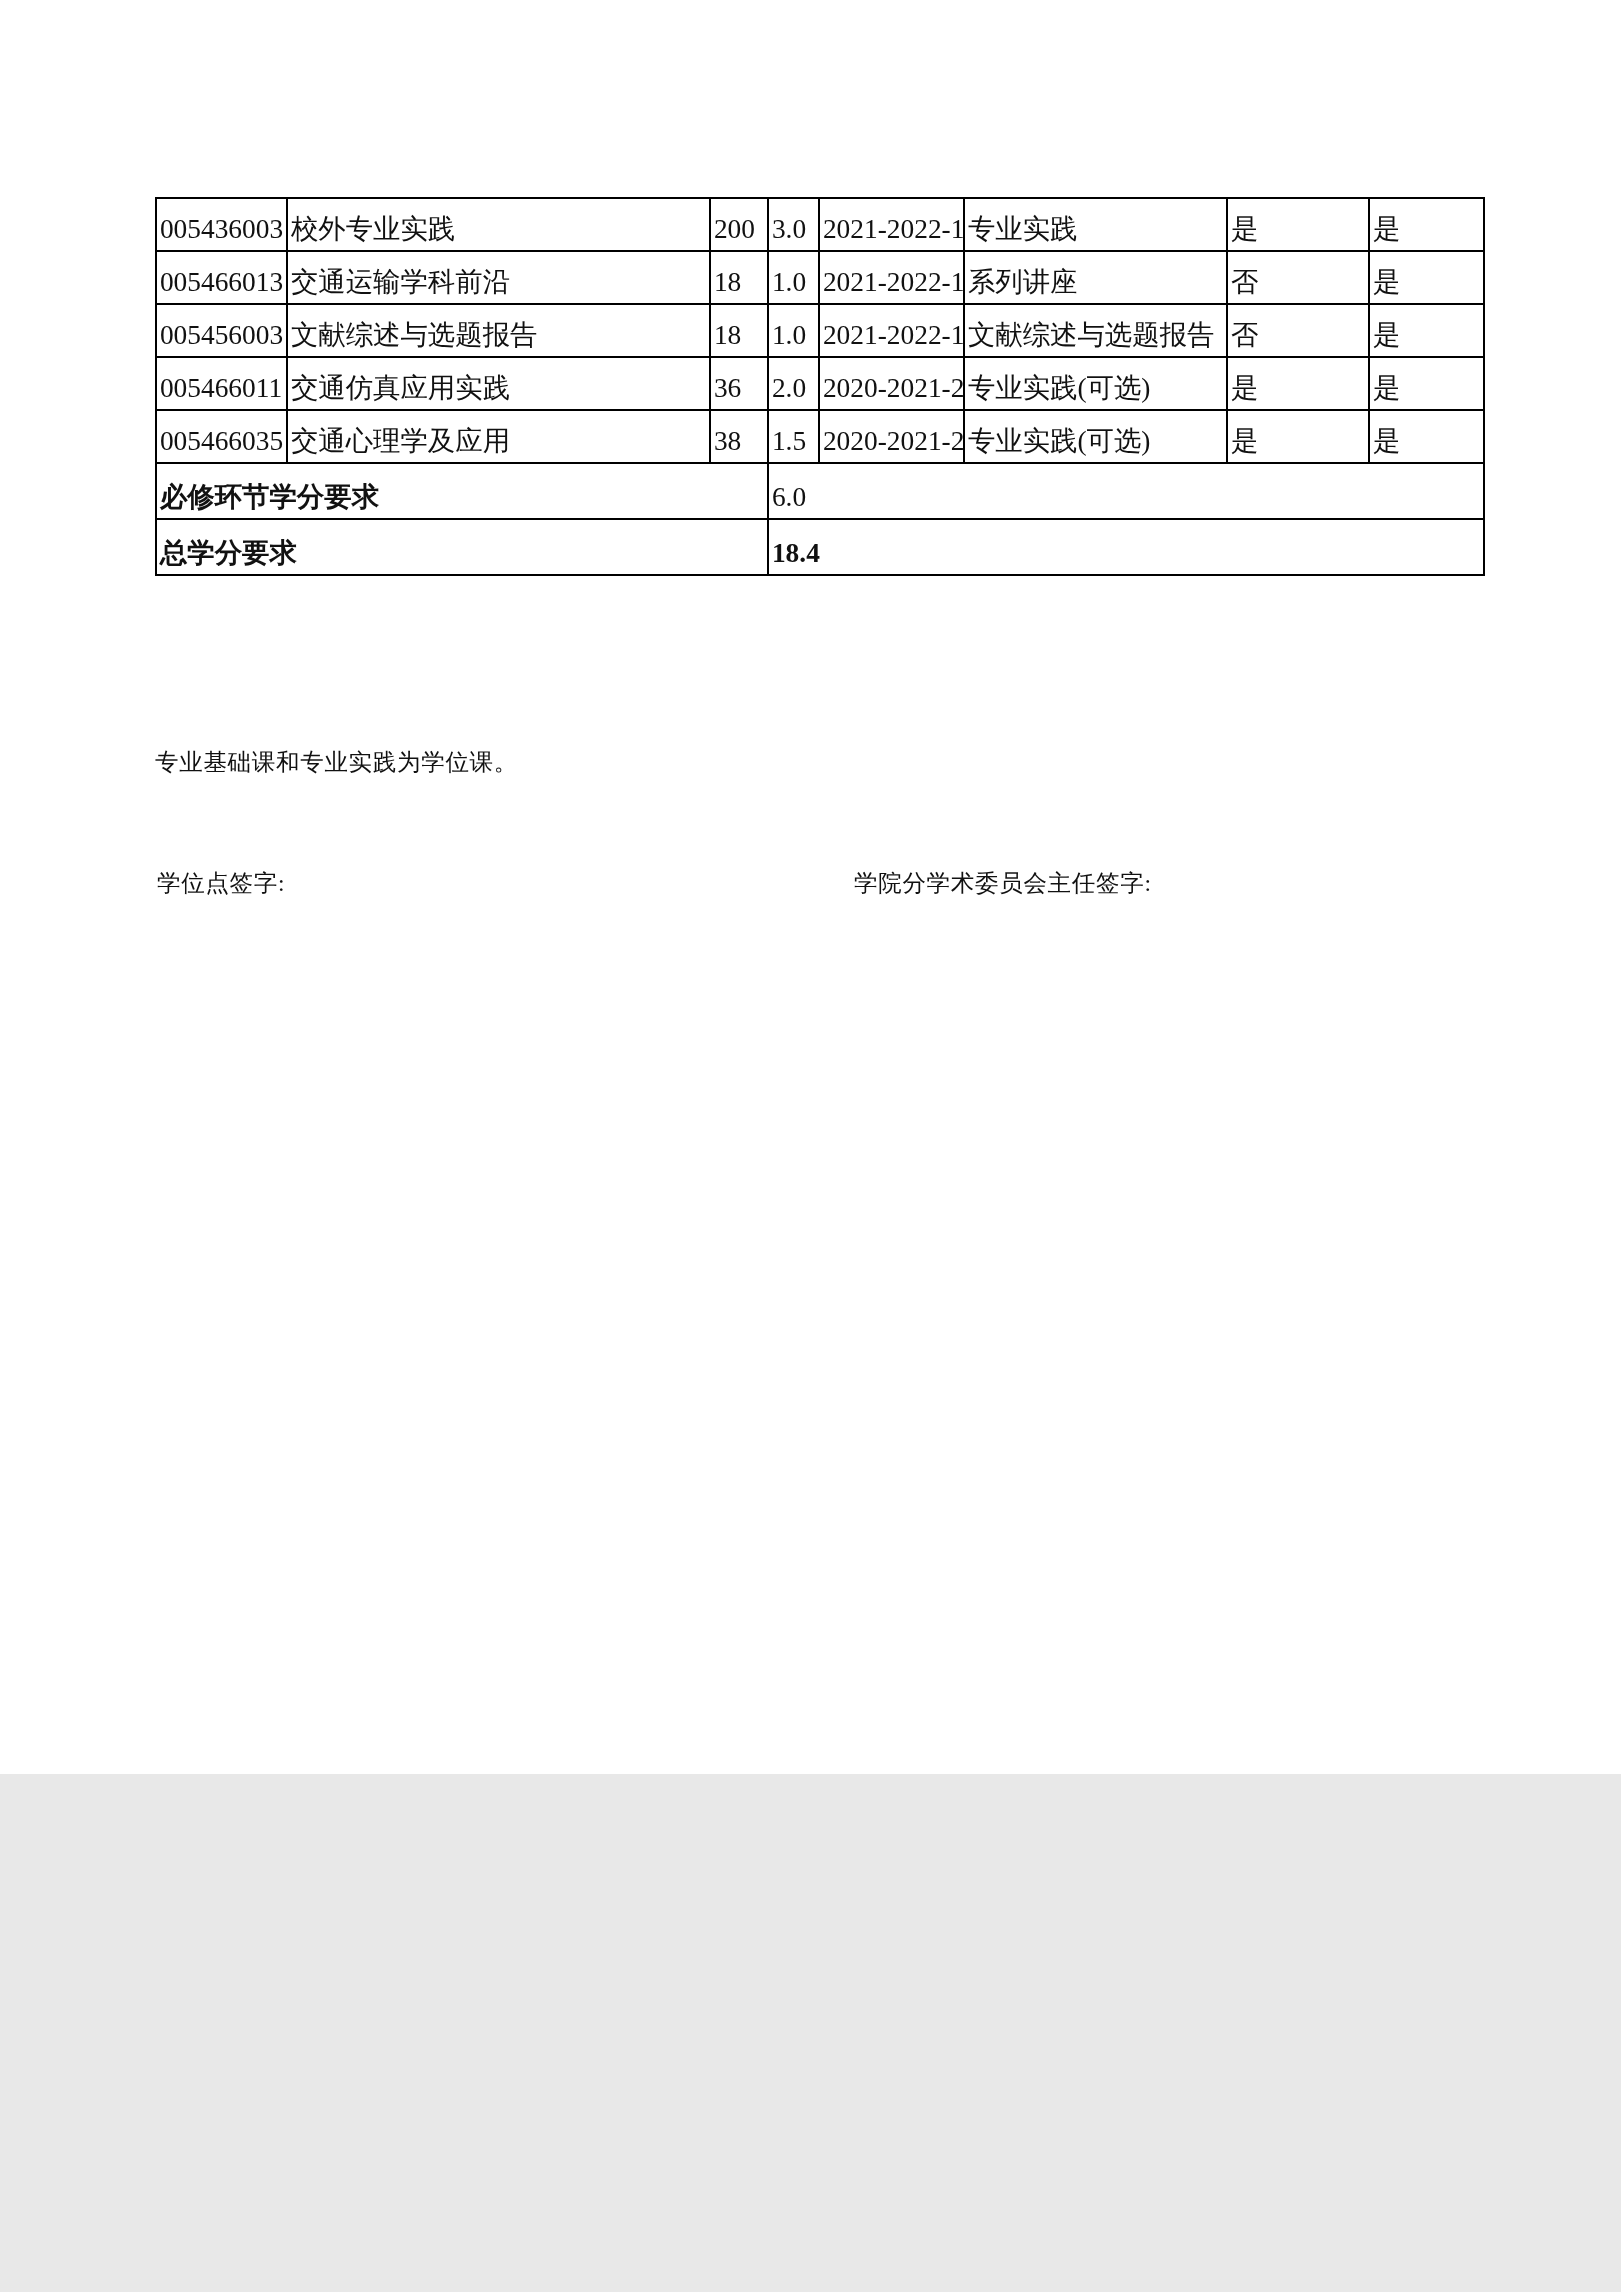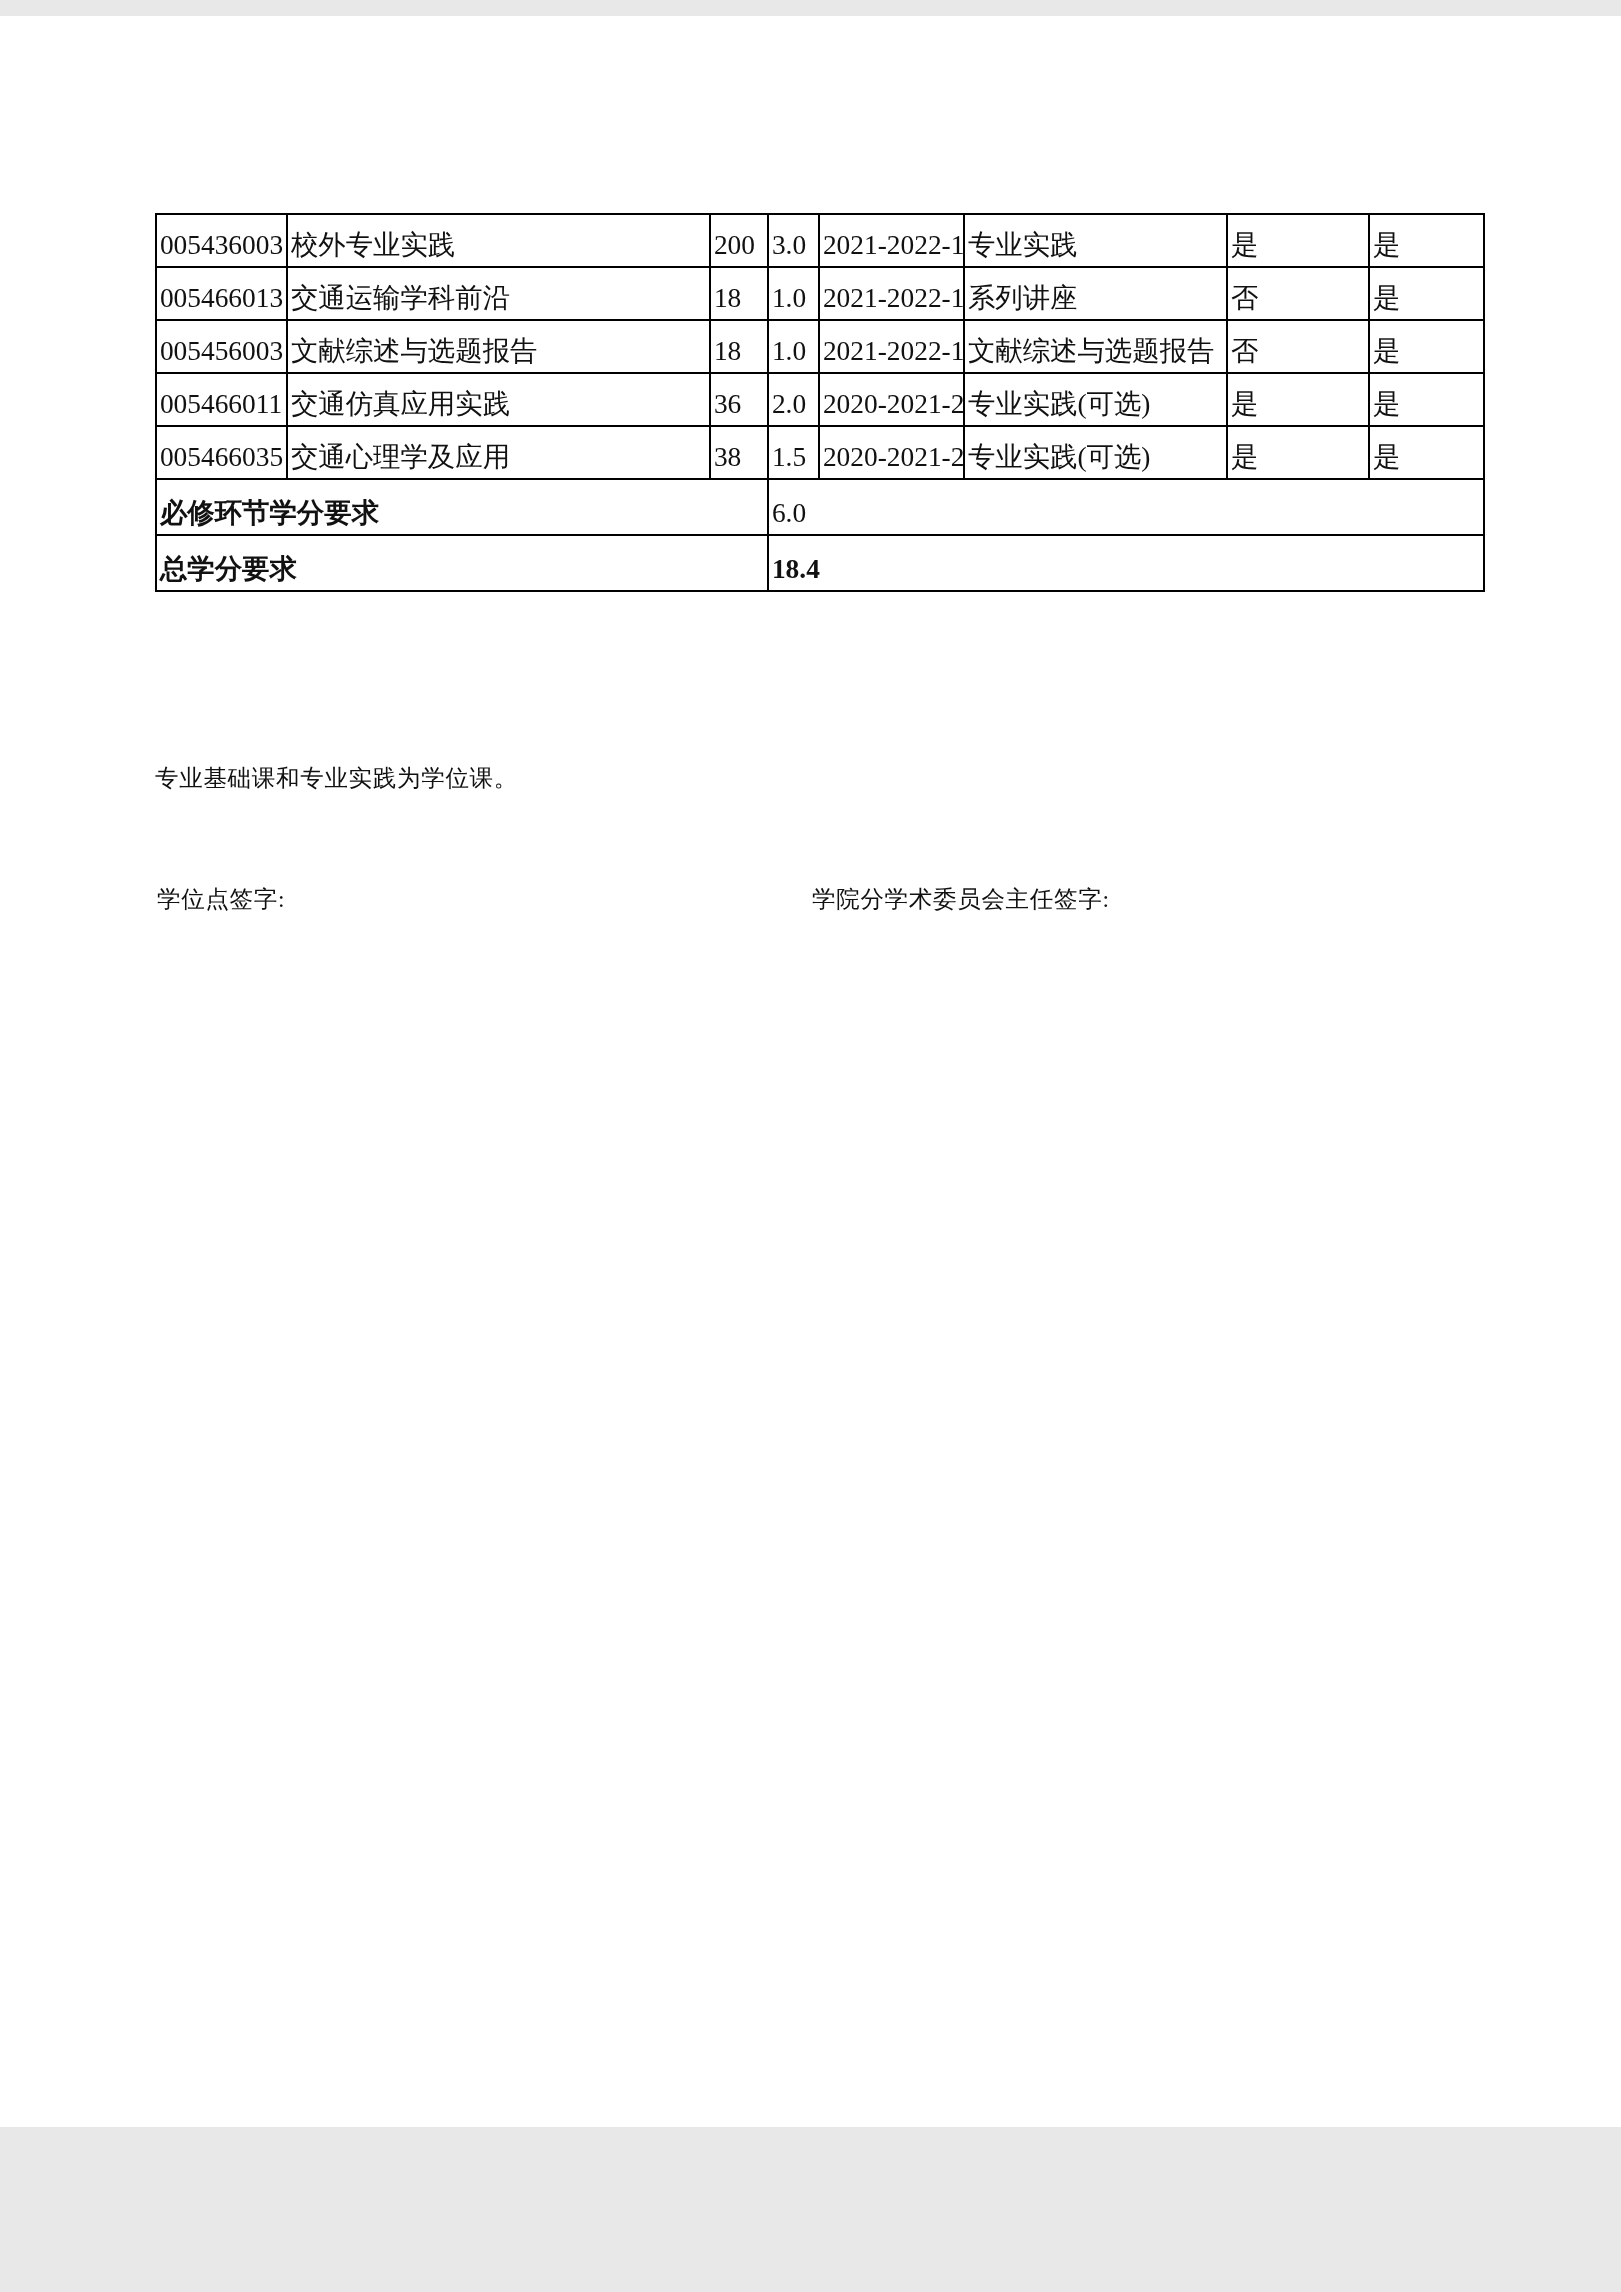--- a/index.html
+++ b/index.html
@@ -3,26 +3,25 @@
 <meta charset="utf-8">
 <style>
   html, body {
     margin: 0;
     padding: 0;
     background: #e8e8e8;
   }
   .page {
     position: relative;
     width: 1621px;
-    height: 2111px;
+    height: 1774px;
     background: #ffffff;
     font-family: "Liberation Serif", "DejaVu Serif", serif;
     color: #111111;
     overflow: hidden;
-    margin-top: 16px;
   }
   table.course-table {
     position: absolute;
     left: 155px;
     top: 197px;
     width: 1328px;
     border-collapse: collapse;
     table-layout: fixed;
   }
   table.course-table td {
@@ -54,21 +53,21 @@
   .note-line-first { text-indent: 21.6px; }
   .sig-label {
     position: absolute;
     top: 868px;
     font-size: 23.5px;
     letter-spacing: 0.7px;
     line-height: 31px;
     white-space: nowrap;
   }
   .sig-left  { left: 157px; }
-  .sig-right { left: 812px; }
+  .sig-right { left: 854px; }
 </style>
 </head>
 <body>
 
 <div class="page">
 
   <table class="course-table">
     <colgroup>
       <col style="width:131px">
       <col style="width:423px">

